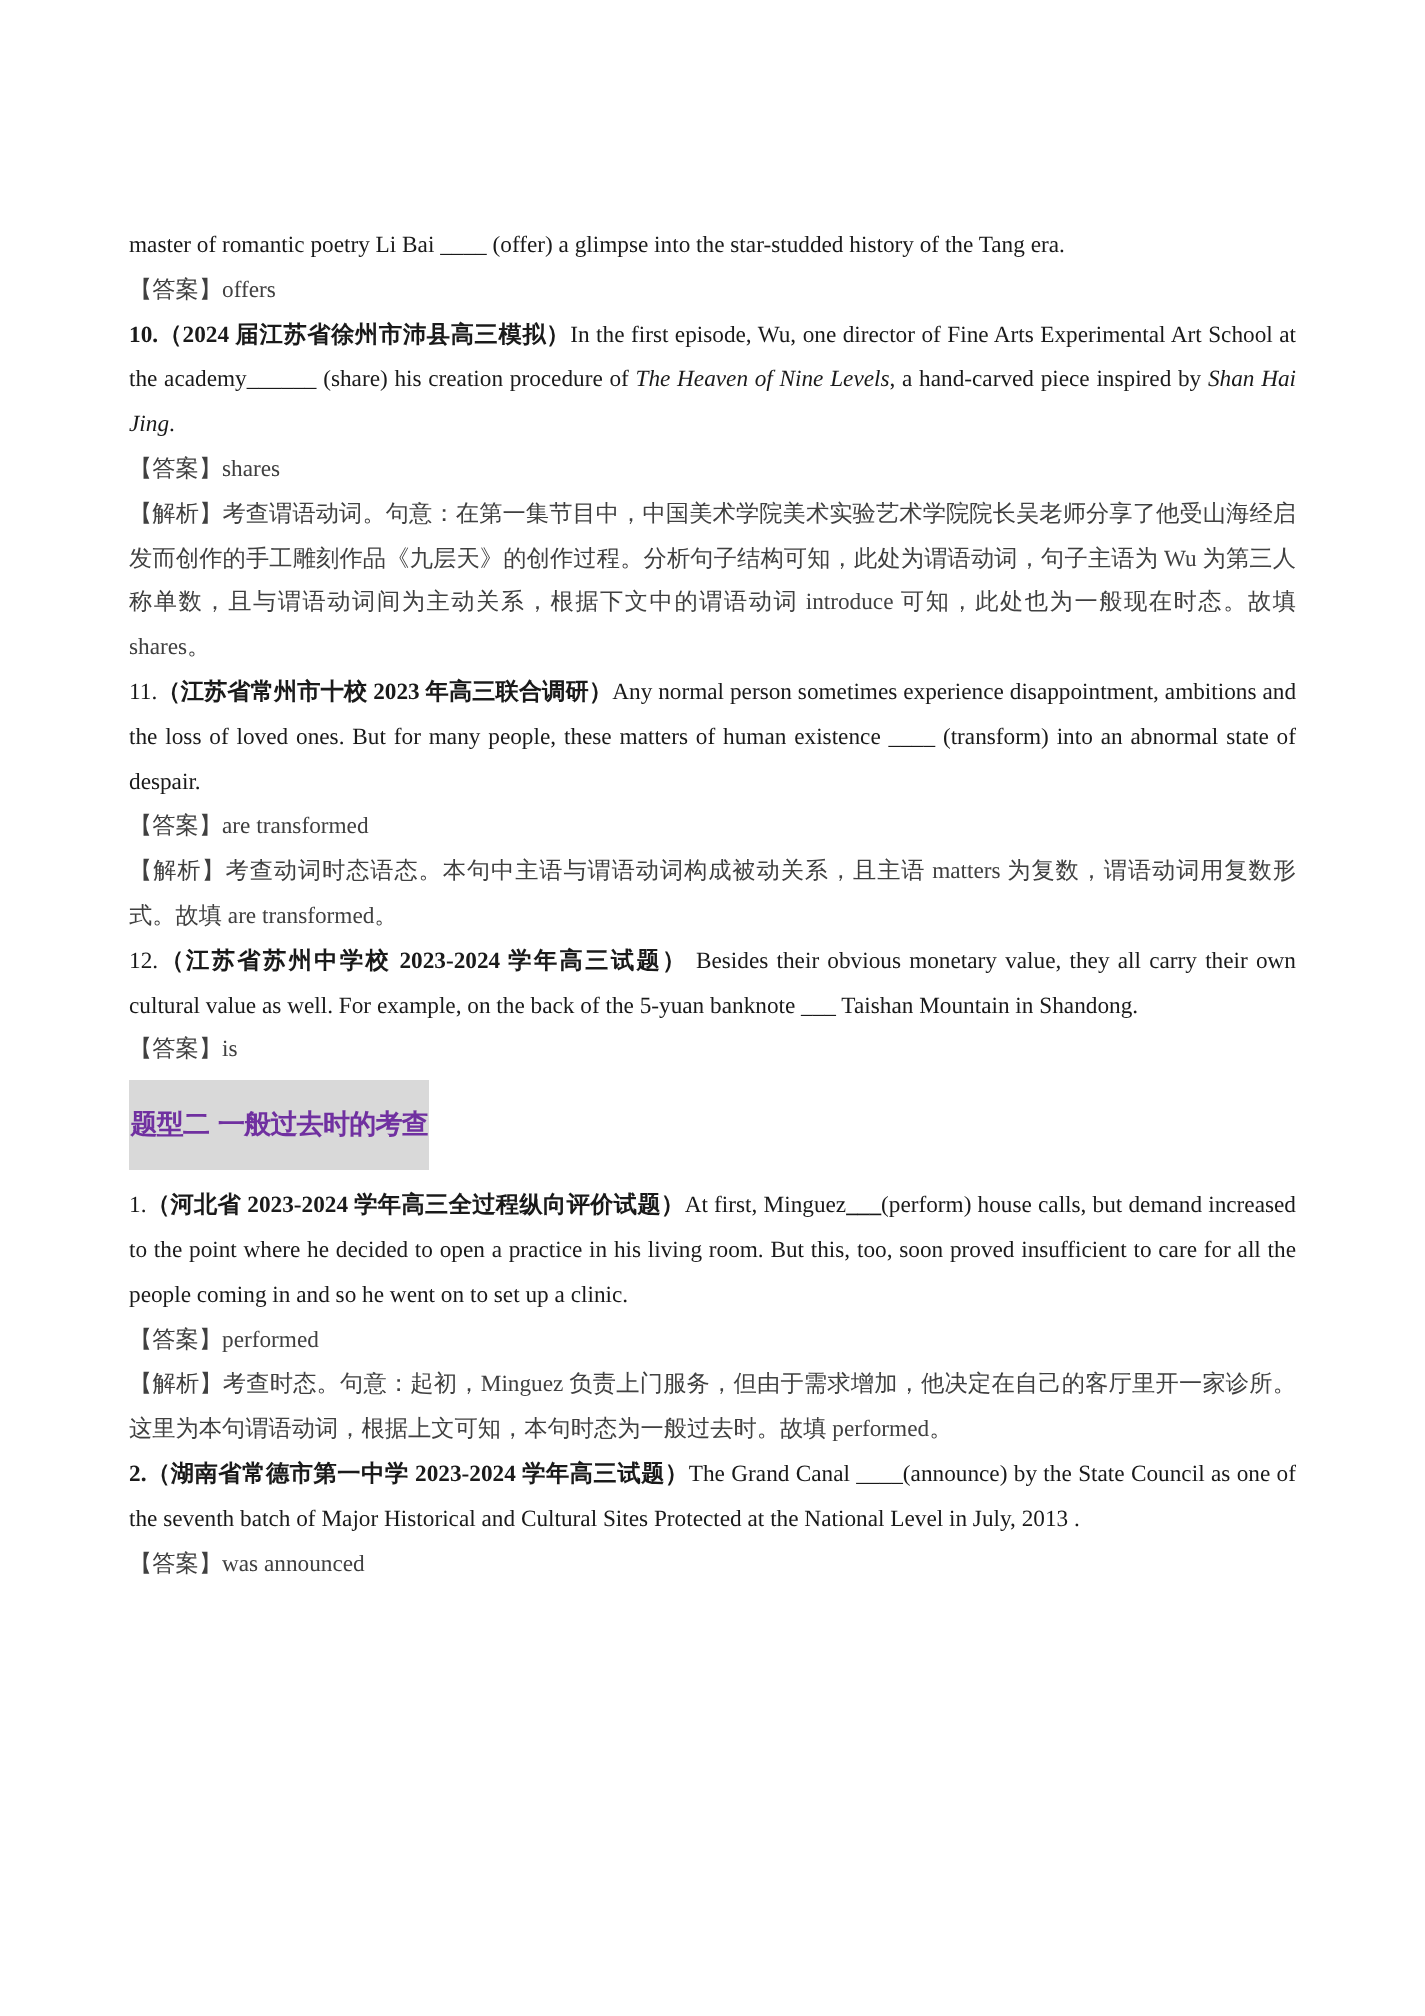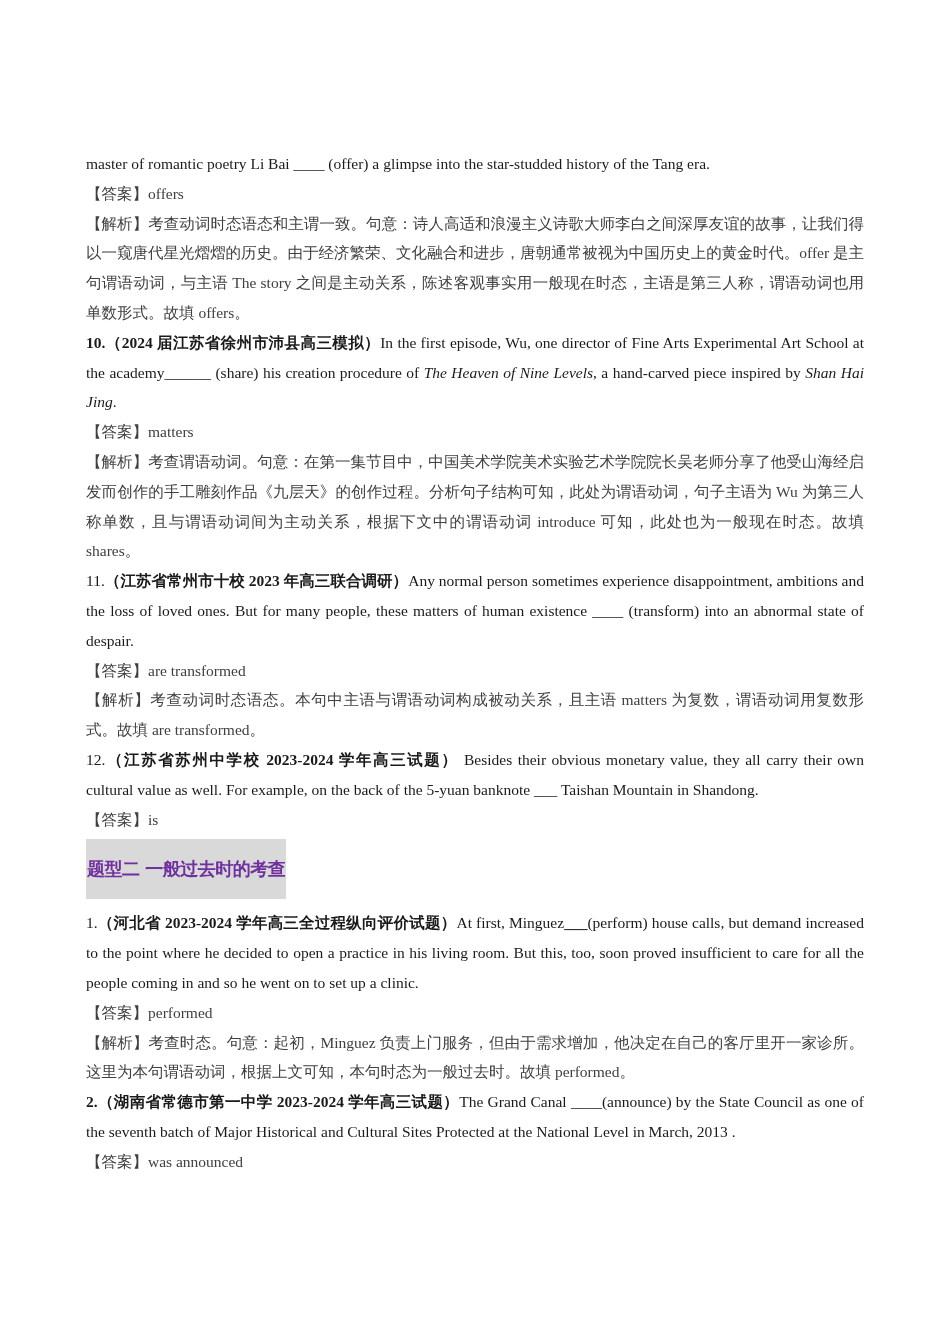--- a/index.html
+++ b/index.html
@@ -17,26 +17,25 @@
   p { margin:0; }
 </style>
 </head>
 <body>
 
 <div class="page">
 
   <div>
     <p class="line q">master of romantic poetry Li Bai ____ (offer) a glimpse into the star-studded history of the Tang era.</p>
     <p class="line ans"><span>【答案】</span><span>offers</span></p>
-    <p class="line exp"><span>【解析】</span><span>考查动词时态语态和主谓一致。句意：诗人高适和浪漫主义诗歌大师李白之间深厚友谊的故事，让我们得以一窥唐代星光熠熠的历史。由于经济繁荣、文化融合和进步，唐朝通常被视为中国历史上的黄金时代。offer 是主句谓语动词，与主语 The story 之间是主动关系，陈述客观事实用一般现在时态，主语是第三人称，谓语动词也用单数形式。故填 offers。</span></p>
   </div>
 
   <div>
     <p class="line q"><span class="bold">10.</span><span class="bold">（2024 届江苏省徐州市沛县高三模拟）</span><span>In the first episode, Wu, one director of Fine Arts Experimental Art School at the academy______ (share) his creation procedure of </span><span class="it">The Heaven of Nine Levels</span><span>, a hand-carved piece inspired by </span><span class="it">Shan Hai Jing</span><span>.</span></p>
-    <p class="line ans"><span>【答案】</span><span>matters</span></p>
+    <p class="line ans"><span>【答案】</span><span>shares</span></p>
     <p class="line exp"><span>【解析】</span><span>考查谓语动词。句意：在第一集节目中，中国美术学院美术实验艺术学院院长吴老师分享了他受山海经启发而创作的手工雕刻作品《九层天》的创作过程。分析句子结构可知，此处为谓语动词，句子主语为 Wu 为第三人称单数，且与谓语动词间为主动关系，根据下文中的谓语动词 introduce 可知，此处也为一般现在时态。故填 shares。</span></p>
   </div>
 
   <div>
     <p class="line q"><span>11.</span><span class="bold">（江苏省常州市十校 2023 年高三联合调研）</span><span>Any normal person sometimes experience disappointment, ambitions and the loss of loved ones. But for many people, these matters of human existence ____ (transform) into an abnormal state of despair.</span></p>
     <p class="line ans"><span>【答案】</span><span>are transformed</span></p>
     <p class="line exp"><span>【解析】</span><span>考查动词时态语态。本句中主语与谓语动词构成被动关系，且主语 matters 为复数，谓语动词用复数形式。故填 are transformed。</span></p>
   </div>
 
   <div>
@@ -48,17 +47,17 @@
     <span class="heading">题型二  一般过去时的考查</span>
   </div>
 
   <div>
     <p class="line q"><span>1.</span><span class="bold">（河北省 2023-2024 学年高三全过程纵向评价试题）</span><span>At first, Minguez</span><span class="bold">___</span><span>(perform) house calls, but demand increased to the point where he decided to open a practice in his living room. But this, too, soon proved insufficient to care for all the people coming in and so he went on to set up a clinic.</span></p>
     <p class="line ans"><span>【答案】</span><span>performed</span></p>
     <p class="line exp"><span>【解析】</span><span>考查时态。句意：起初，Minguez 负责上门服务，但由于需求增加，他决定在自己的客厅里开一家诊所。这里为本句谓语动词，根据上文可知，本句时态为一般过去时。故填 performed。</span></p>
   </div>
 
   <div>
-    <p class="line q"><span class="bold">2.</span><span class="bold">（湖南省常德市第一中学 2023-2024 学年高三试题）</span><span>The Grand Canal ____(announce) by the State Council as one of the seventh batch of Major Historical and Cultural Sites Protected at the National Level in March, 2013 .</span></p>
+    <p class="line q"><span class="bold">2.</span><span class="bold">（湖南省常德市第一中学 2023-2024 学年高三试题）</span><span>The Grand Canal ____(announce) by the State Council as one of the seventh batch of Major Historical and Cultural Sites Protected at the National Level in July, 2013 .</span></p>
     <p class="line ans"><span>【答案】</span><span>was announced</span></p>
   </div>
 
 </div>
 
 </body></html>

